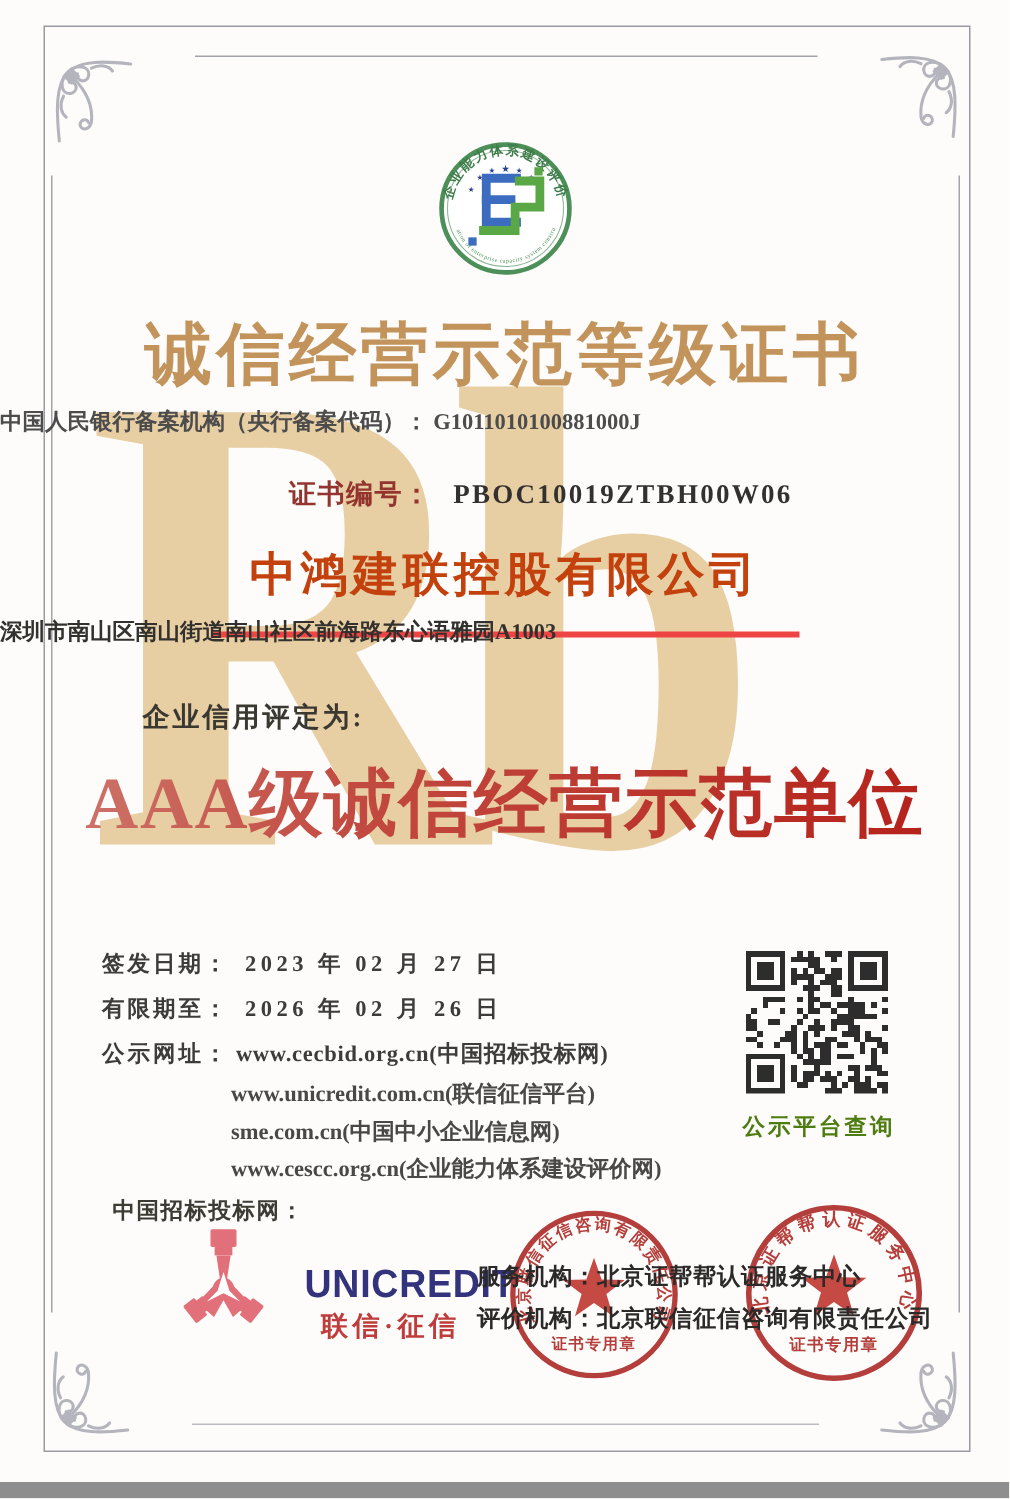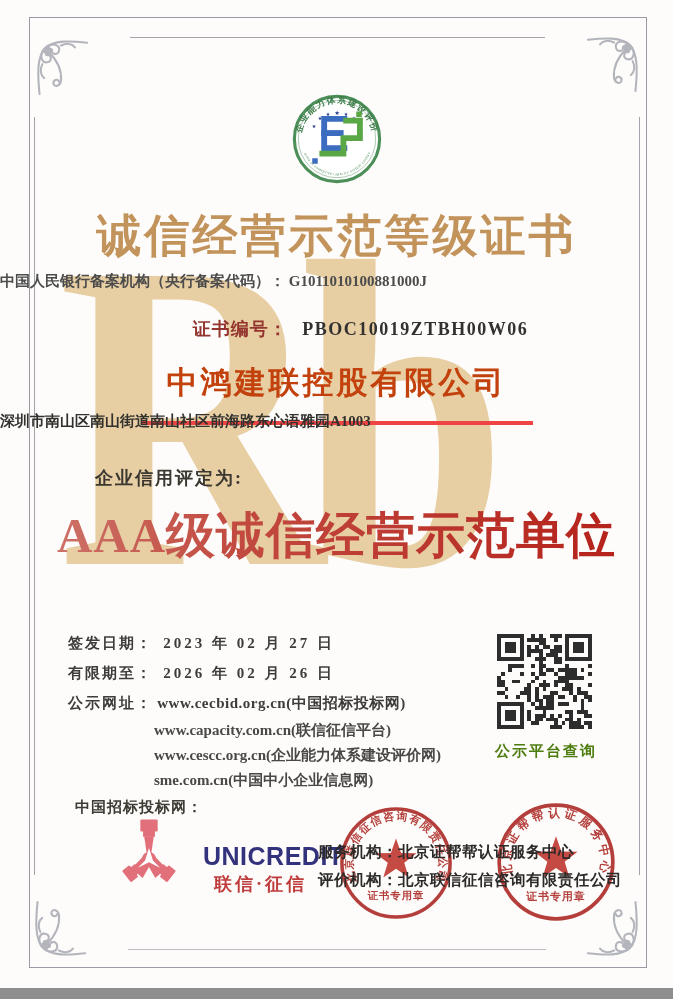--- a/index.html
+++ b/index.html
@@ -185,23 +185,23 @@
       <span class="val">2023 年 02 月 27 日</span>
     </div>
     <div class="row">
       <span class="lab">有限期至：</span>
       <span class="val">2026 年 02 月 26 日</span>
     </div>
     <div class="row">
       <span class="lab">公示网址：</span>
       <span>www.cecbid.org.cn(中国招标投标网)</span>
     </div>
-    <div class="url-row">www.capacity.com.cn(联信征信平台)</div>
+    <div class="url-row">www.unicredit.com.cn(联信征信平台)</div>
+    <div class="url-row">sme.com.cn(中国中小企业信息网)</div>
     <div class="url-row">www.cescc.org.cn(企业能力体系建设评价网)</div>
-    <div class="url-row">sme.com.cn(中国中小企业信息网)</div>
   </div>
 
   <div class="qr-box">
     <svg id="qr-svg" viewBox="0 0 25 25" width="95" height="95" shape-rendering="crispEdges">
         <rect x="9" y="0" width="1" height="1" fill="#2d2d2d"></rect>
         <rect x="11" y="0" width="1" height="1" fill="#2d2d2d"></rect>
         <rect x="14" y="0" width="1" height="1" fill="#2d2d2d"></rect>
         <rect x="15" y="0" width="1" height="1" fill="#2d2d2d"></rect>
         <rect x="16" y="0" width="1" height="1" fill="#2d2d2d"></rect>
         <rect x="8" y="1" width="1" height="1" fill="#2d2d2d"></rect>

